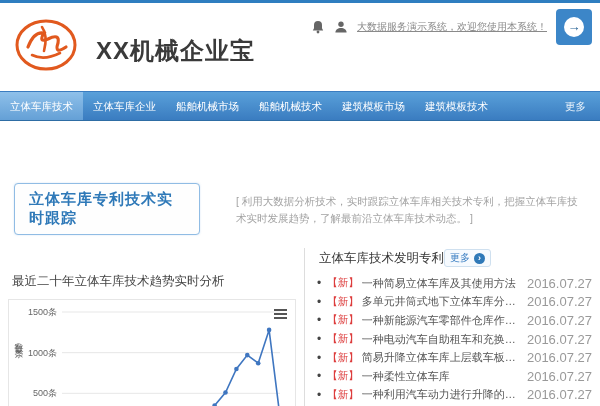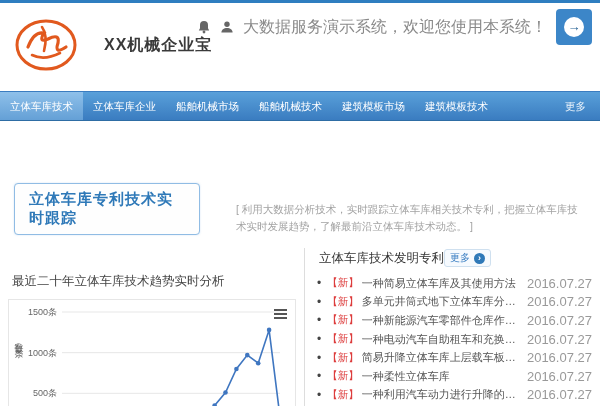--- a/index.html
+++ b/index.html
@@ -3,36 +3,36 @@
 <meta charset="utf-8">
 <style>
   * { margin:0; padding:0; box-sizing:border-box; }
   body { background:#888; font-family:"Liberation Sans","DejaVu Sans",sans-serif; }
   .page { width:600px; height:406px; background:#fff; position:relative; overflow:hidden; margin:0 auto; }
   .top-accent { height:3px; background:#2f7ec0; }
 
   
   header { height:88px; position:relative; background:#fff; }
   .logo { position:absolute; left:14px; top:14px; width:64px; height:56px; }
-  .app-title { position:absolute; left:104px; top:32px; font-size:16px; color:#3a3a3a; font-weight:bold; letter-spacing:1px; }
+  .app-title { position:absolute; left:96px; top:32px; font-size:24px; color:#3a3a3a; font-weight:bold; letter-spacing:1px; }
   .header-right { position:absolute; top:6px; right:8px; display:flex; align-items:center; gap:9px; }
   .hicon { width:14px; height:14px; display:inline-block; }
-  .welcome { font-size:16px; color:#8a8a8a; }
+  .welcome { font-size:10px; color:#8a8a8a;text-decoration:underline; }
   .logout-btn { width:36px; height:36px; border:none; border-radius:4px; background:#3c86c8; display:flex; align-items:center; justify-content:center; cursor:pointer; }
   .logout-circle { width:20px; height:20px; background:#fff; border-radius:50%; color:#2a6496; font-size:13px; font-weight:bold; line-height:20px; text-align:center; }
 
   
   nav { height:30px; background:linear-gradient(#59a0da,#3a7cc0); border-top:1px solid #3a7cc0; border-bottom:1px solid #2e6da4; display:flex; align-items:stretch; }
   nav ul { list-style:none; display:flex; }
   nav li { padding:0 10px; line-height:29px; font-size:10.5px; color:#fff; cursor:pointer; white-space:nowrap; }
   nav li.active { background:linear-gradient(#8ec0ea,#64a0d6); }
   .nav-more { margin-left:auto; padding:0 14px; line-height:29px; font-size:10.5px; color:#eaf3fb; cursor:pointer; display:flex; align-items:center; gap:4px; }
 
   
-  .section-head { margin:62px 10px 0; padding:0 4px; display:flex; gap:36px; align-items:flex-end; }
+  .section-head { margin:62px 10px 0; padding:0 4px; display:flex; gap:36px; align-items:center; }
   .section-title { border:1px solid #90bce4; border-radius:4px; color:#2f79b8; background:#fefefe; font-size:15px; font-weight:bold; padding:6px 14px; letter-spacing:1px; box-shadow:0 0 2px rgba(120,170,220,.35); }
   .section-desc { color:#a3a3a3; font-size:10.5px; line-height:1.6; max-width:350px; margin-top:1px; }
 
   
   .content { display:flex; margin-top:13px; padding:0 8px; align-items:stretch; }
   .chart-col { width:288px; }
   .chart-title { font-size:12.5px; color:#444; padding:2px 4px 9px;margin-top:23px; }
   .chart-box { position:relative; border:1px solid #e6e6e6; height:175px; background:#fff; }
   .y-axis-title { position:absolute; left:3px; top:36px; writing-mode:vertical-rl; font-size:9px; color:#666; letter-spacing:2px; }
   .burger { position:absolute; top:7px; right:8px; cursor:pointer; }

